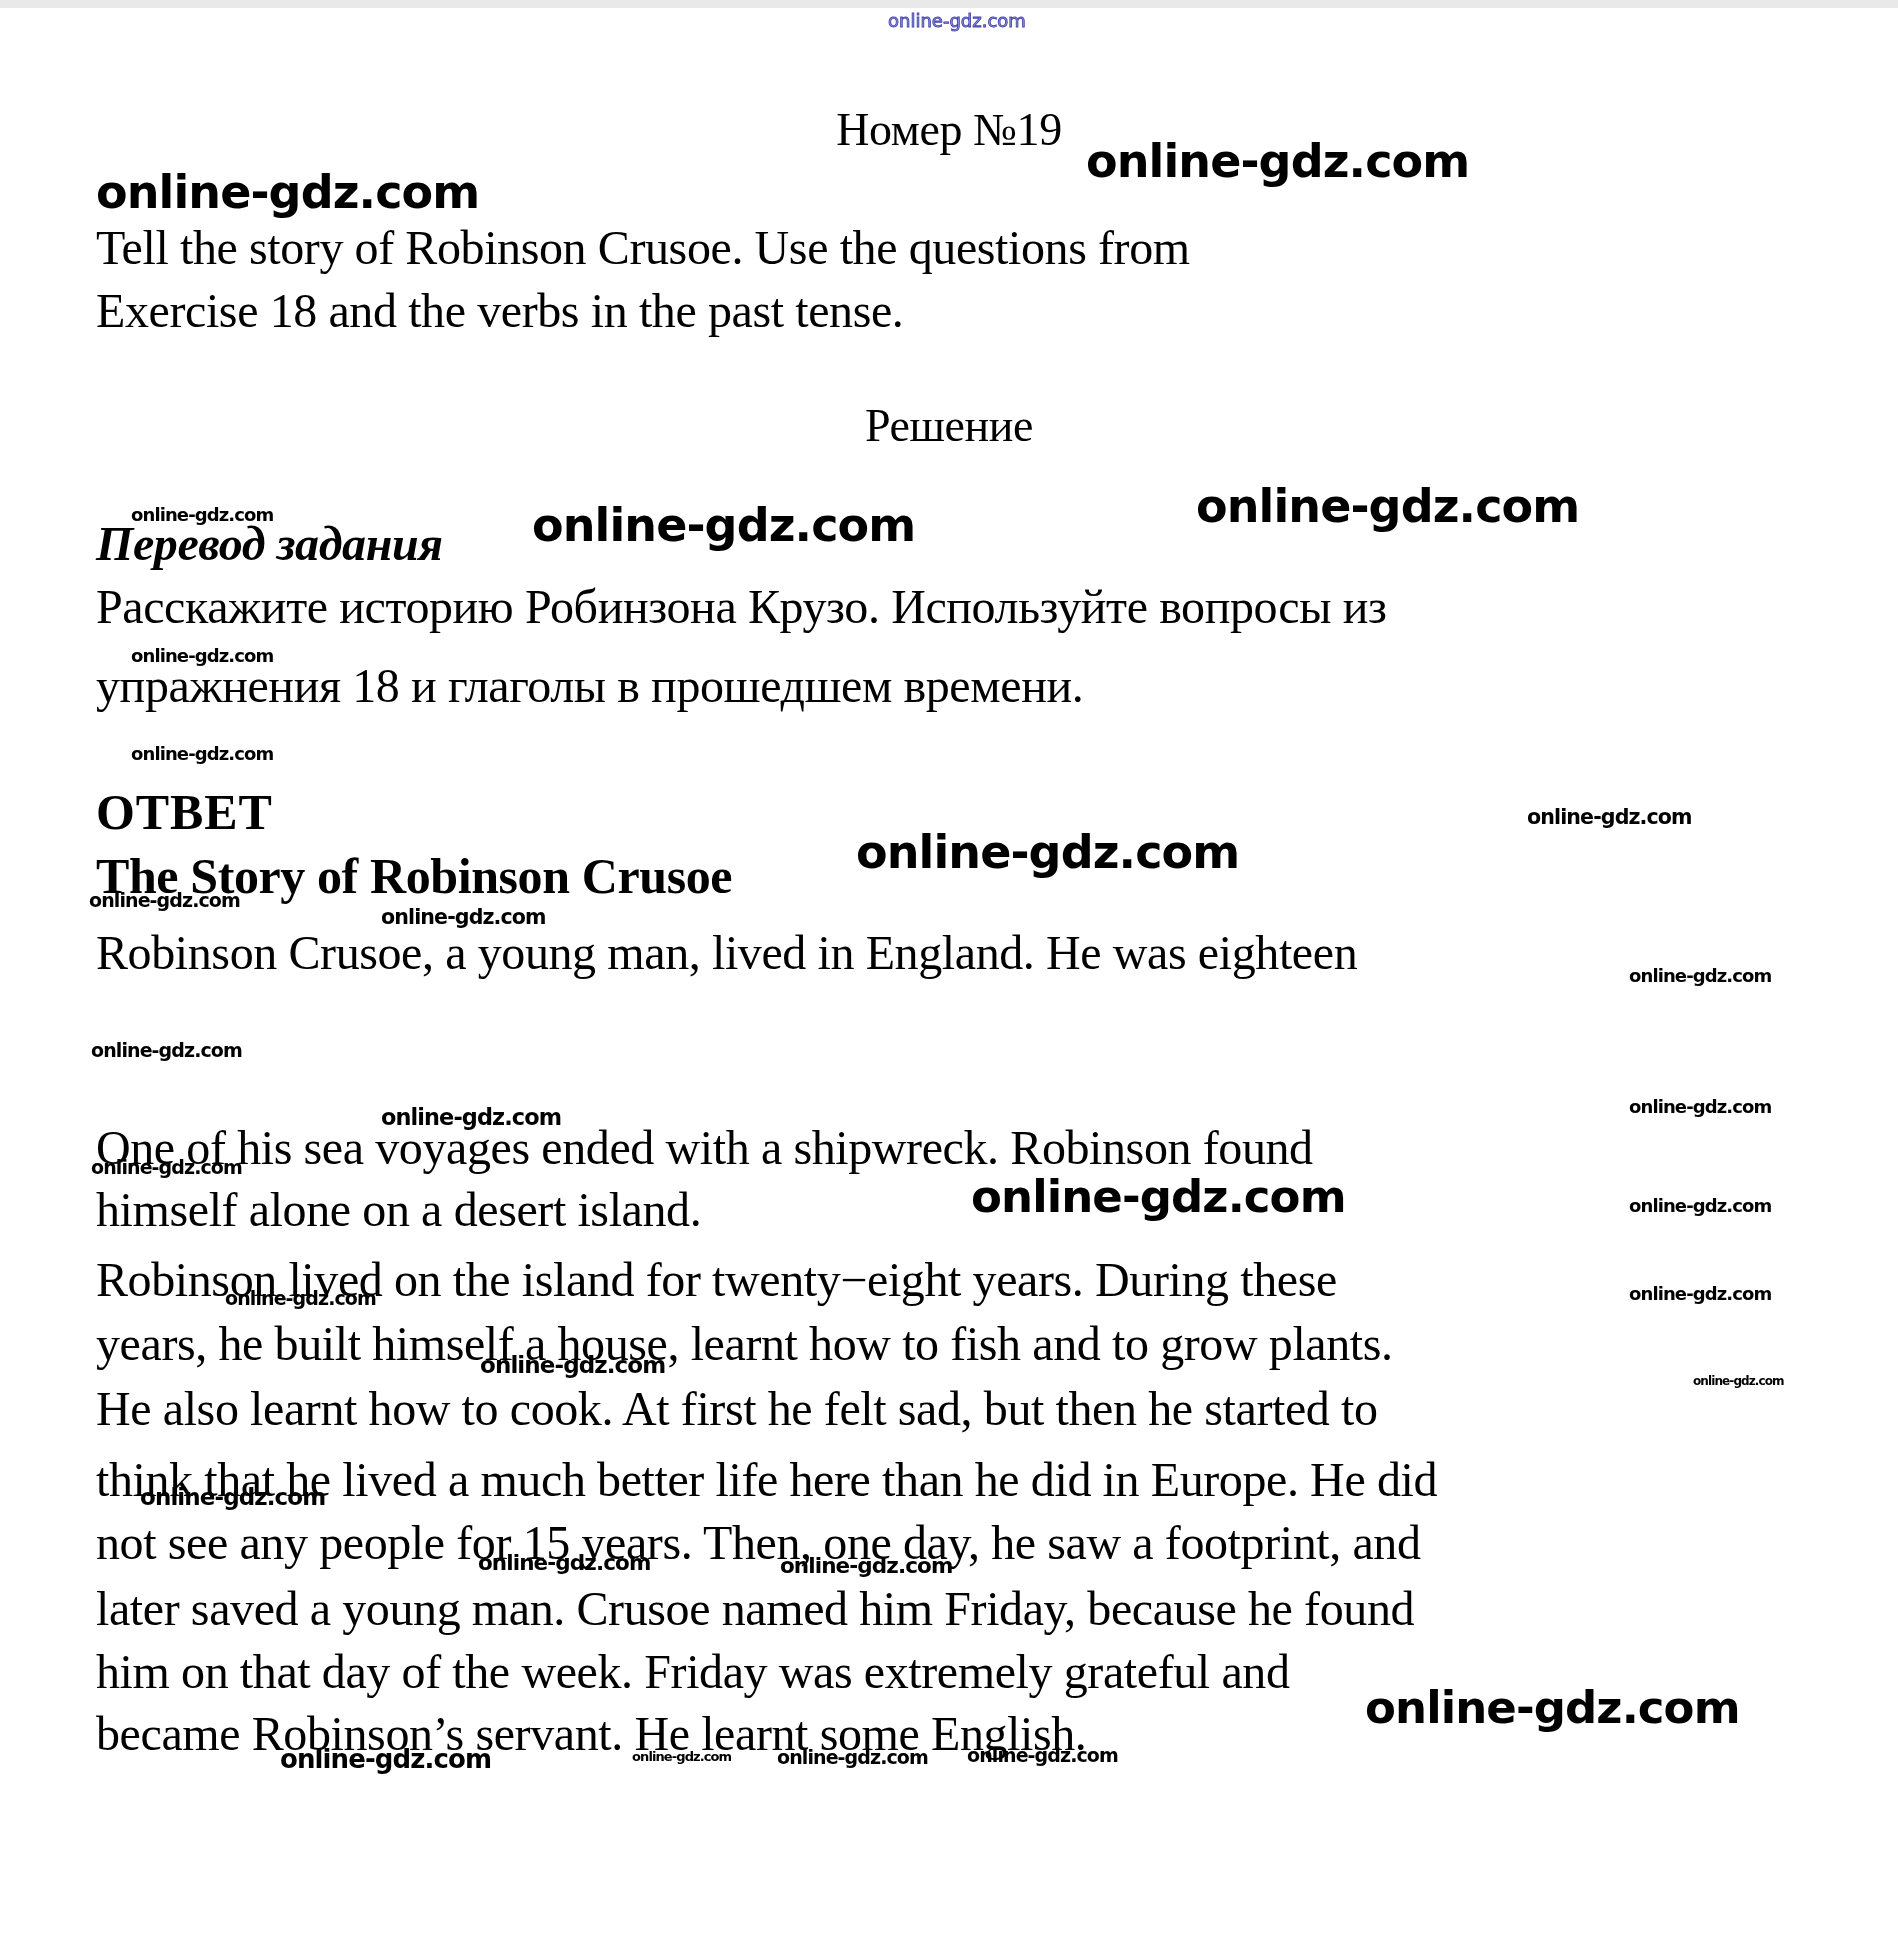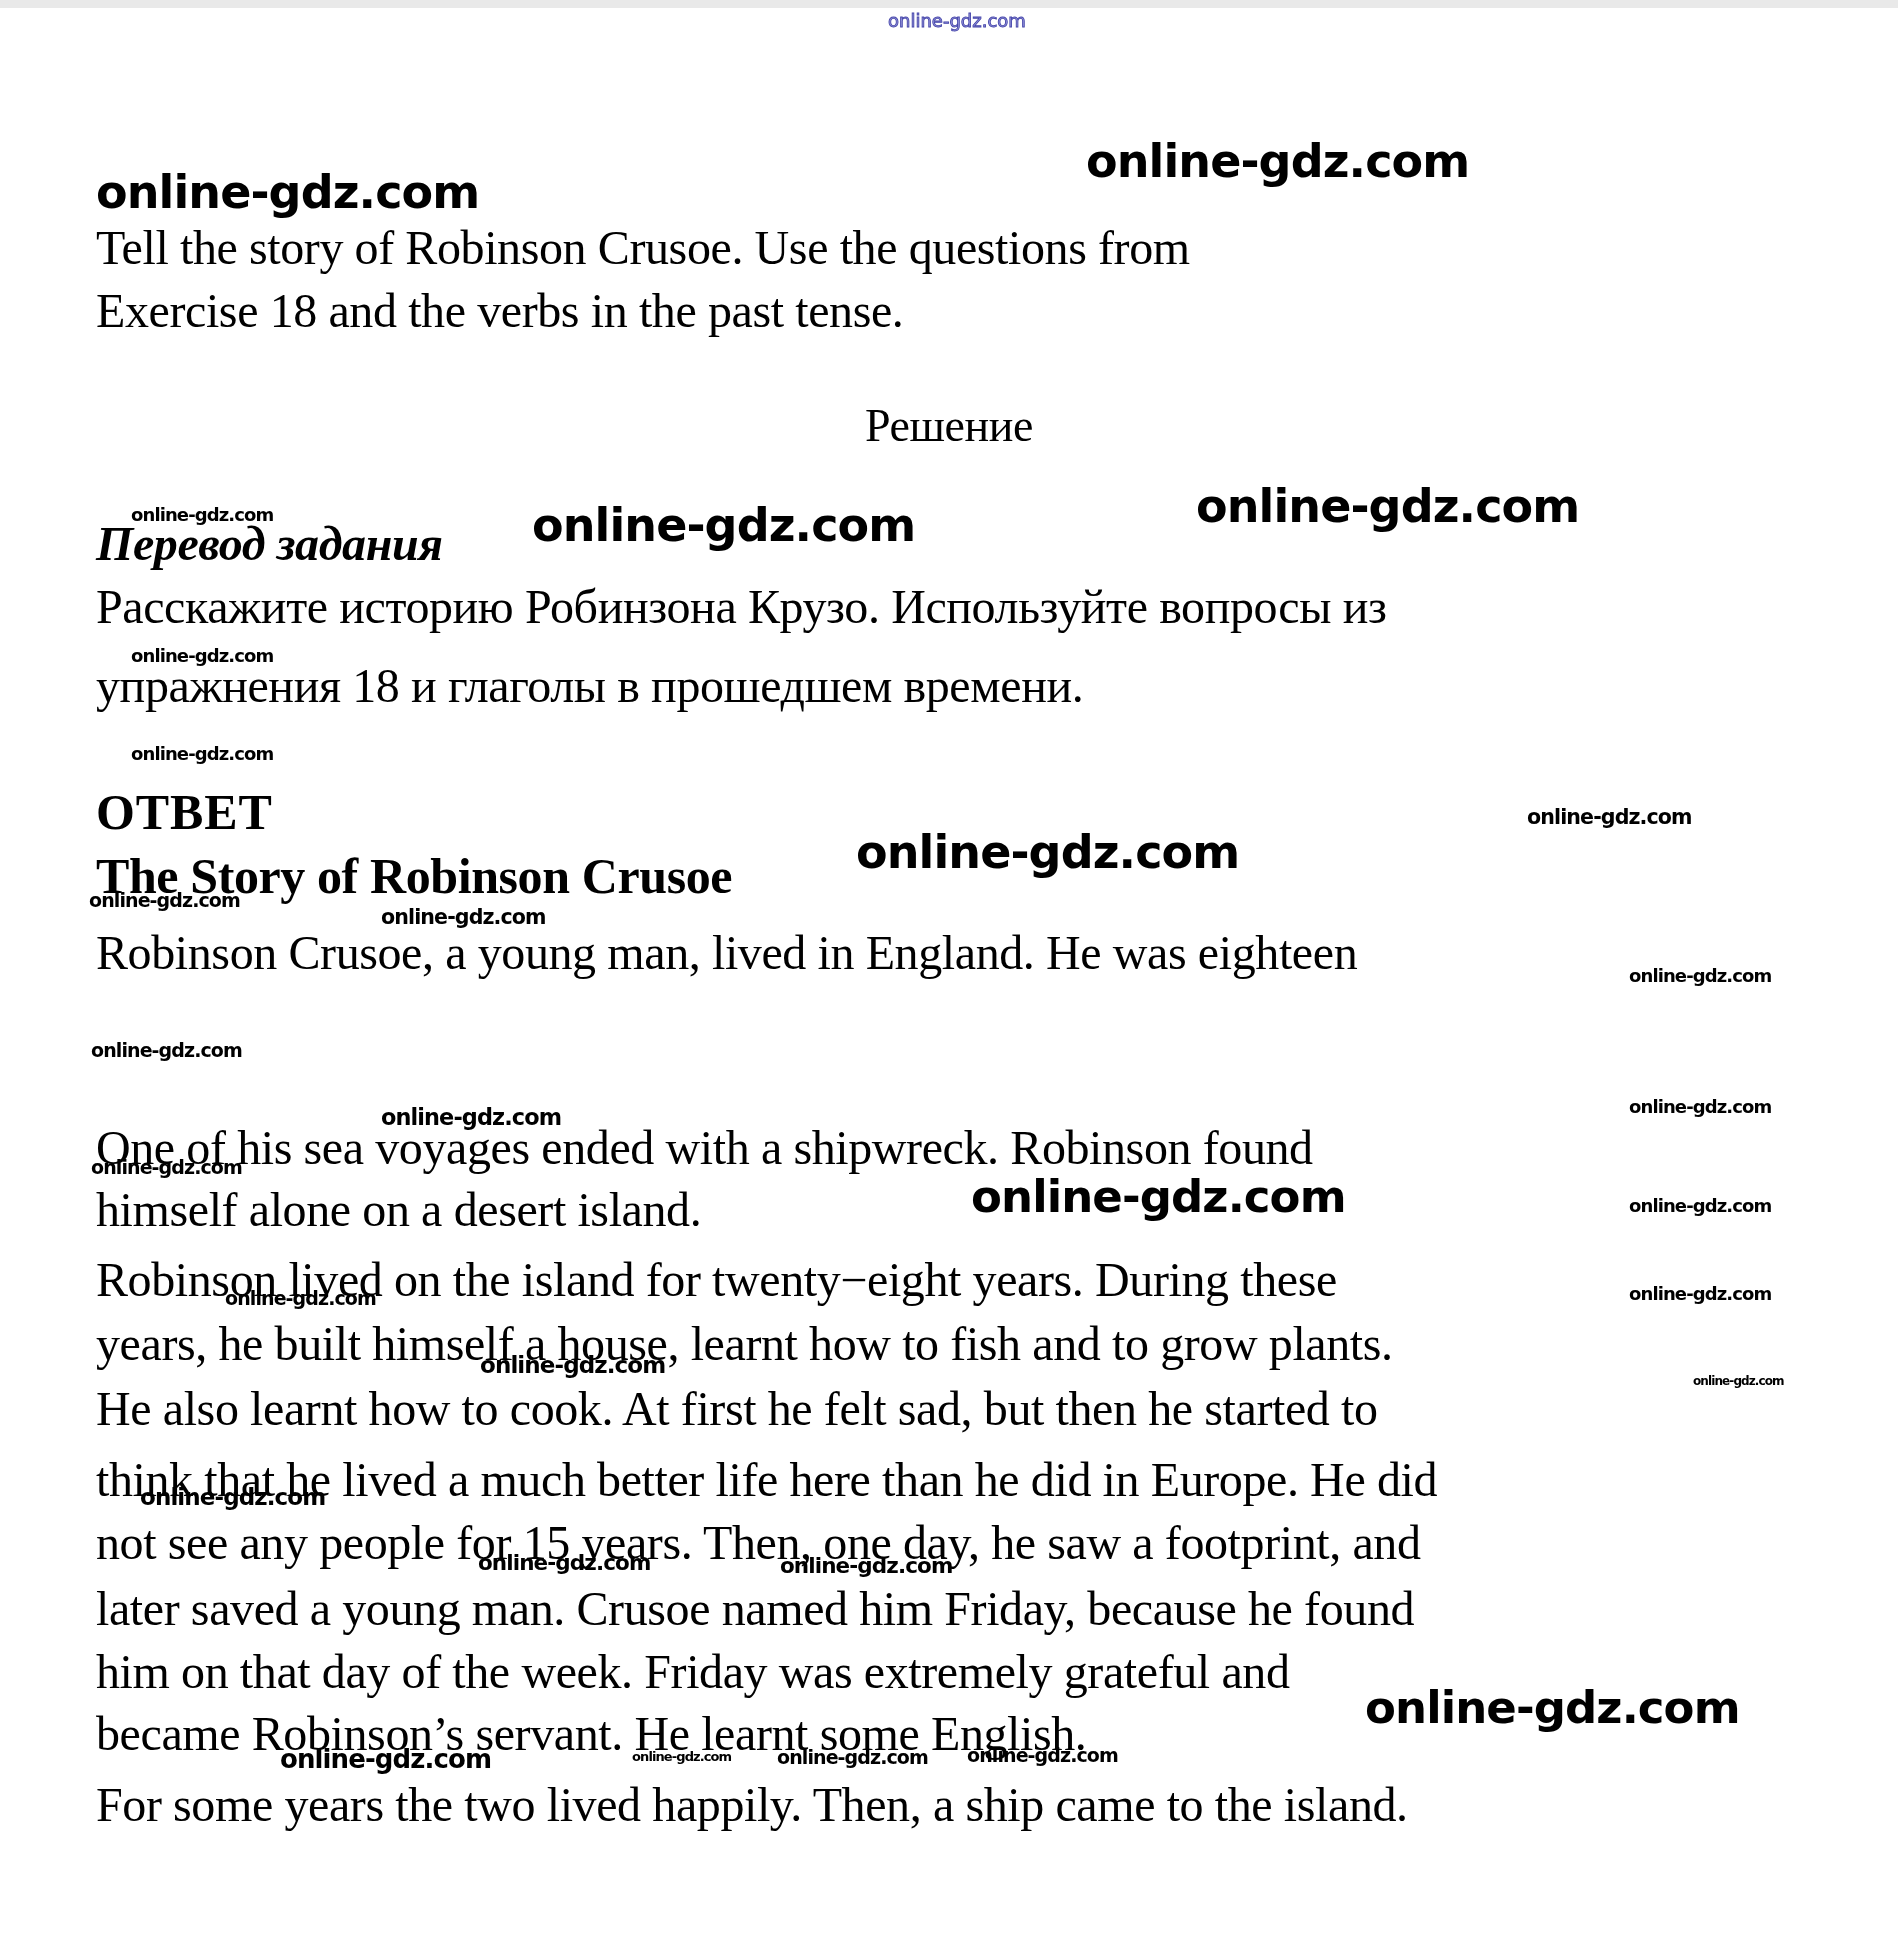--- a/index.html
+++ b/index.html
@@ -44,20 +44,21 @@
     letter-spacing:0;
   }
 </style>
 </head>
 <body>
 
 <div class="page">
 
   <span class="wm wm-top" style="left:888px;top:1.7px;font-size:18px;">online-gdz.com</span>
 
+  <div class="line centered h-title" style="top:96px;">Номер №19</div>
   <span class="wm" style="left:1086px;top:126px;font-size:46px;">online-gdz.com</span>
   <span class="wm" style="left:96px;top:157px;font-size:46px;">online-gdz.com</span>
 
   <div class="line" style="top:212px;">Tell the story of Robinson Crusoe. Use the questions from</div>
   <div class="line" style="top:275px;">Exercise 18 and the verbs in the past tense.</div>
 
   <div class="line centered h-title" style="top:392px;">Решение</div>
 
   <span class="wm" style="left:131px;top:496px;font-size:18px;">online-gdz.com</span>
   <div class="line h-bolditalic" style="top:508px;">Перевод задания</div>
@@ -111,16 +112,15 @@
 
   <div class="line" style="top:1636px;">him on that day of the week. Friday was extremely grateful and</div>
   <span class="wm" style="left:1365px;top:1673px;font-size:45px;">online-gdz.com</span>
 
   <div class="line" style="top:1698px;">became Robinson’s servant. He learnt some English.</div>
   <span class="wm" style="left:280px;top:1736px;font-size:26px;">online-gdz.com</span>
   <span class="wm" style="left:632px;top:1741px;font-size:13px;">online-gdz.com</span>
   <span class="wm" style="left:777px;top:1738px;font-size:19px;">online-gdz.com</span>
   <span class="wm" style="left:967px;top:1736px;font-size:19px;">online-gdz.com</span>
 
-  <div class="line" style="top:1769px;">For some years the two lived happily. Then, a ship came to the island.</div>
 
 </div>
 
 
 </body></html>

